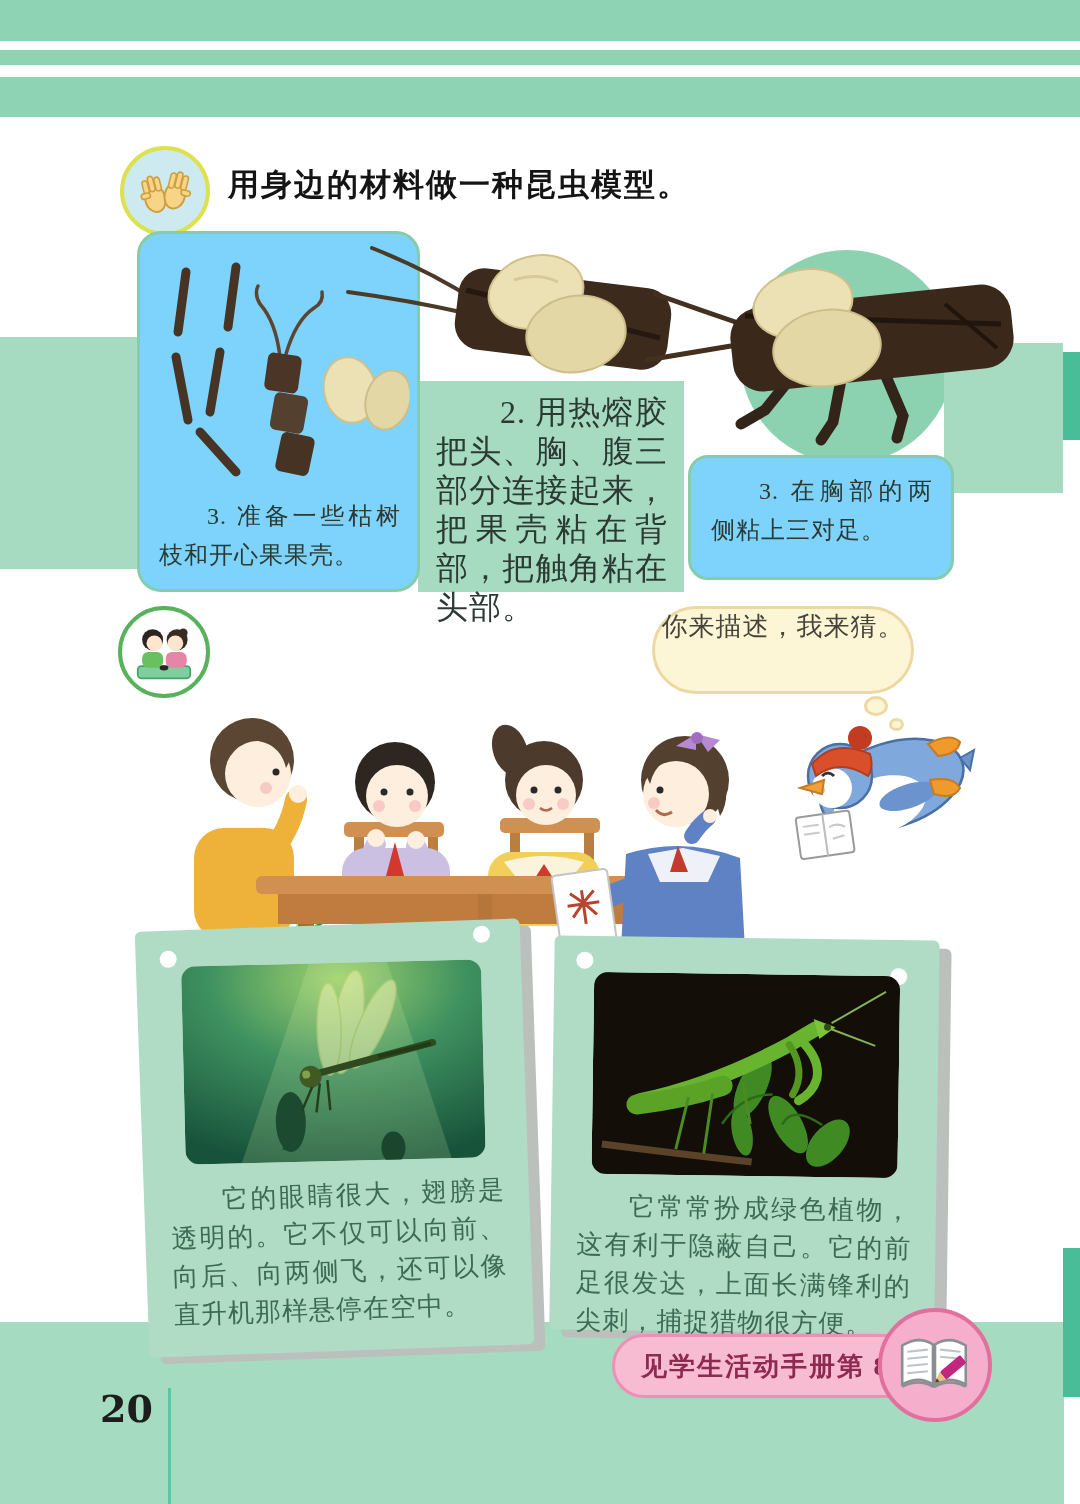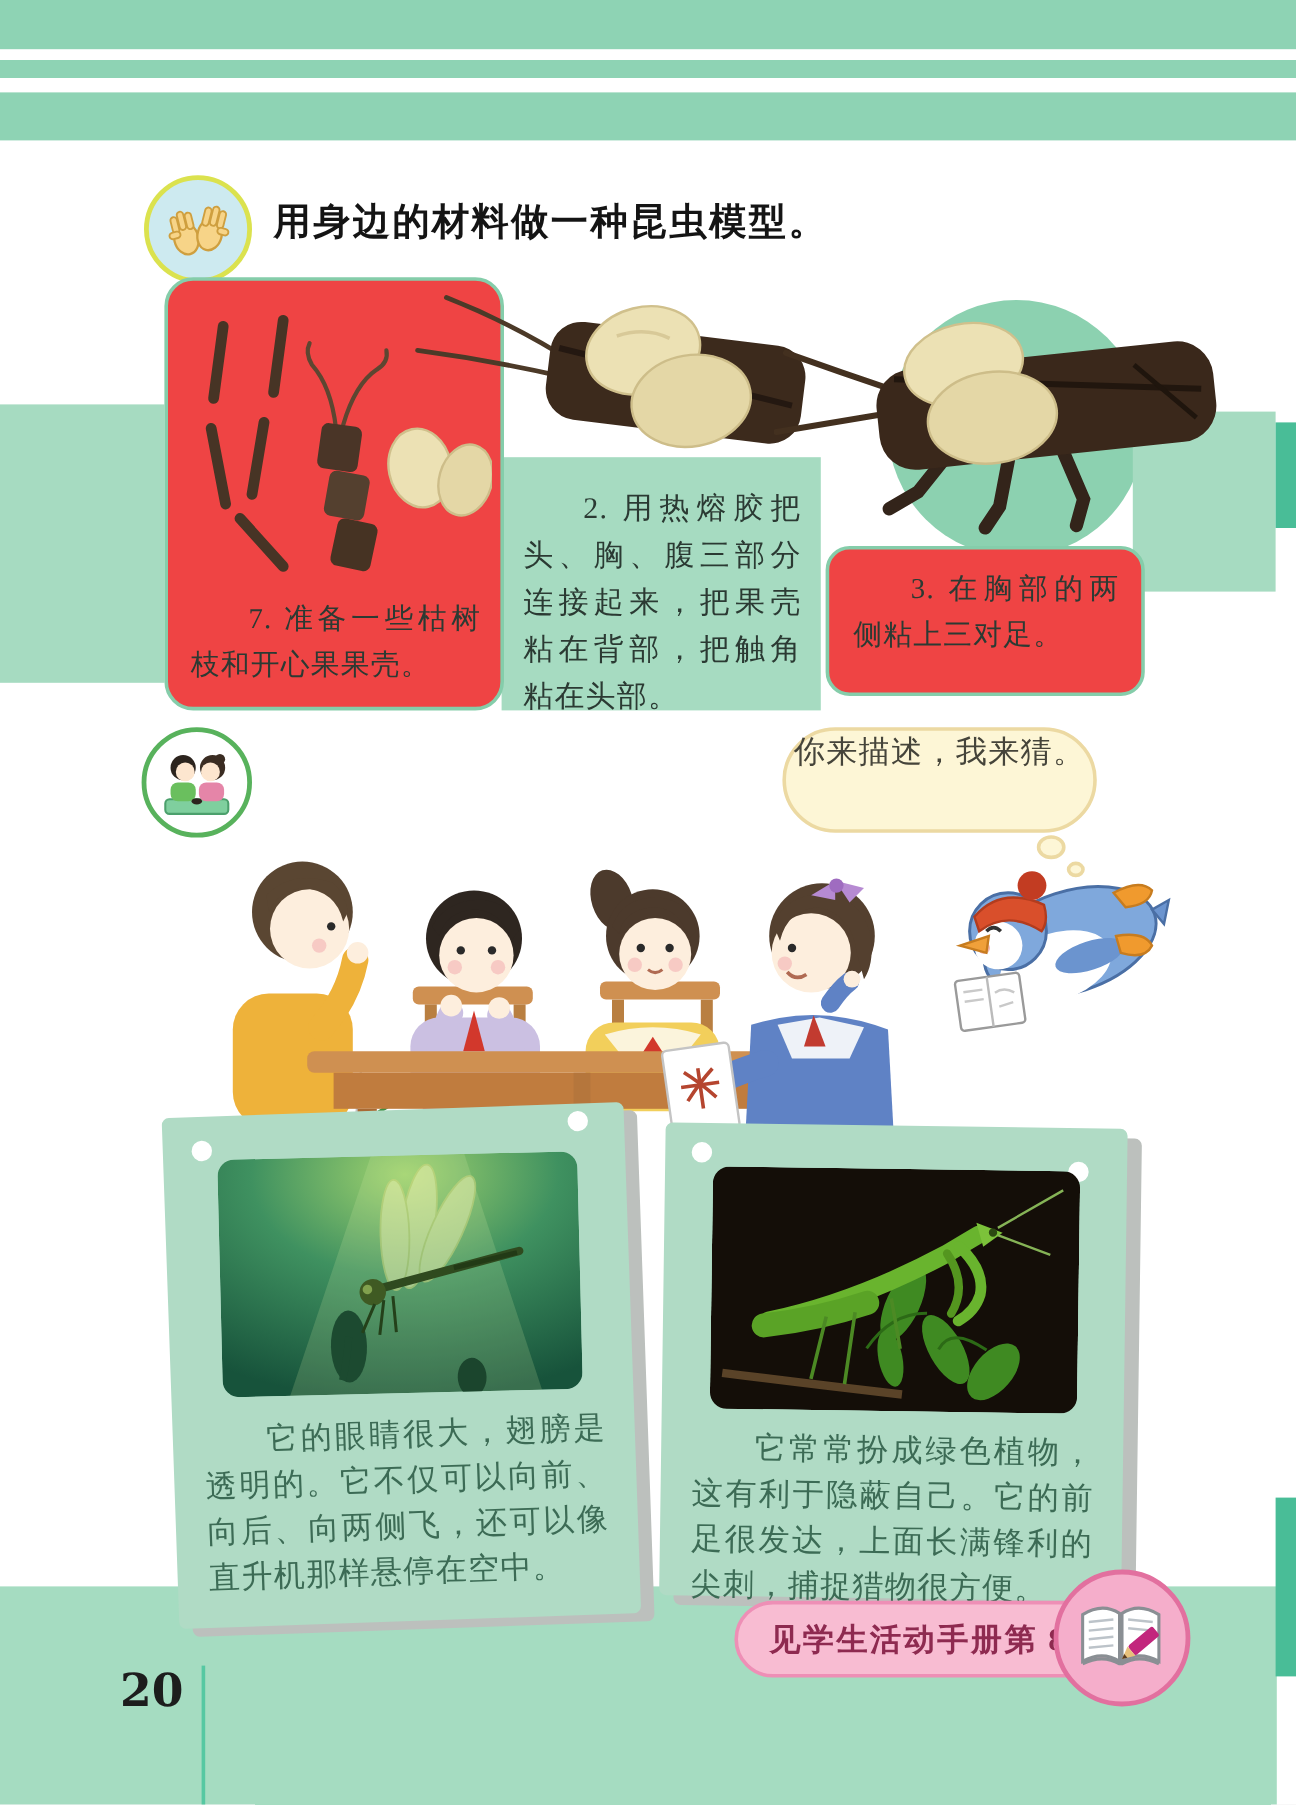--- a/index.html
+++ b/index.html
@@ -24,27 +24,27 @@
   .green-block { position:absolute; background:#a6dbc1; }
   .blk-left   { left:0; top:337px; width:137px; height:232px; }
   .blk-step2  { left:418px; top:381px; width:266px; height:211px; }
   .blk-right  { left:944px; top:343px; width:119px; height:150px; }
   .blk-band   { left:0; top:1322px; width:1064px; height:182px; background:#a5dcc1; }
   .teal-strip-mid { position:absolute; left:1063px; top:352px; width:17px; height:88px; background:#49bd97; }
   .teal-strip-bot { position:absolute; left:1063px; top:1248px; width:17px; height:149px; background:#49bd97; }
   .model-circle { position:absolute; left:740px; top:250px; width:214px; height:214px; border-radius:50%; background:#8cd1b0; }
 
   
-  .white-card { position:absolute; background:#ef4444; border:3px solid #85cdaa; border-radius:24px; z-index:2; }
+  .white-card { position:absolute; background:#7dd3fc; border:3px solid #85cdaa; border-radius:24px; z-index:2; }
   .step1-card { left:137px; top:231px; width:283px; height:361px; }
   .step3-card { left:688px; top:455px; width:266px; height:125px; border-radius:20px; }
   .serif { font-family:"Liberation Serif","DejaVu Serif",serif; }
   .step-text { font-size:24px; line-height:39px; color:#2b3a33; text-indent:2em; text-align:justify; text-justify:inter-character; letter-spacing:1px; }
   .step1-text { position:absolute; left:19px; right:16px; bottom:14px; }
-  .step2-text { position:absolute; left:418px; top:381px; width:266px; height:211px; padding:24px 16px 0 18px; font-size:25px; line-height:39px; color:#2b3a33; text-indent:2em; text-align:justify; letter-spacing:1px; z-index:2;border-radius:11px; }
+  .step2-text { position:absolute; left:418px; top:381px; width:266px; height:211px; padding:12px 16px 0 18px; font-size:32px; line-height:39px; color:#2b3a33; text-indent:2em; text-align:justify; letter-spacing:1px; z-index:2;border-radius:11px; }
   .step3-text { position:absolute; left:20px; right:18px; top:14px; }
 
   .photo-svg { position:absolute; z-index:3; }
   .materials-photo { left:148px; top:242px; width:262px; height:250px; }
   .body-photo { left:338px; top:230px; width:340px; height:160px; }
   .model-photo { left:645px; top:252px; width:388px; height:205px; }
 
   
   .bubble { position:absolute; left:652px; top:606px; width:262px; height:88px; background:#fdf6d6; border:3px solid #ecd9a2; border-radius:48px; display:flex; align-items:flex-start; justify-content:center; z-index:2; }
   .bubble-text { font-size:26px; letter-spacing:1px; color:#45443a; }
@@ -126,21 +126,21 @@
         <path d="M138 112 Q148 78 166 66 Q176 60 174 50"></path>
       </g>
       <g>
         <rect x="118" y="112" width="34" height="38" rx="6" fill="#4a3527" transform="rotate(8 135 131)"></rect>
         <rect x="124" y="152" width="34" height="38" rx="6" fill="#54402f" transform="rotate(10 141 171)"></rect>
         <rect x="130" y="192" width="34" height="40" rx="6" fill="#463323" transform="rotate(12 147 212)"></rect>
       </g>
       <ellipse cx="202" cy="148" rx="26" ry="33" fill="#ece1b4" stroke="#d0c08c" stroke-width="2" transform="rotate(-12 202 148)"></ellipse>
       <ellipse cx="240" cy="158" rx="22" ry="30" fill="#e4d7a6" stroke="#cdbd89" stroke-width="2" transform="rotate(16 240 158)"></ellipse>
     </svg>
-    <p class="step-text serif step1-text">7. 准备一些枯树枝和开心果果壳。</p>
+    <p class="step-text serif step1-text">3. 准备一些枯树枝和开心果果壳。</p>
   </div>
 
   <svg class="photo-svg body-photo" viewBox="0 0 340 160">
     <g stroke="#4c3a28" stroke-width="4" fill="none" stroke-linecap="round">
       <path d="M10 62 Q70 70 132 84"></path>
       <path d="M34 18 Q90 40 140 72"></path>
     </g>
     <rect x="118" y="48" width="214" height="82" rx="26" fill="#3c2a1c" transform="rotate(7 225 89)"></rect>
     <path d="M128 60 L322 108" stroke="#241811" stroke-width="5"></path>
     <ellipse cx="198" cy="62" rx="48" ry="36" fill="#ece1b4" stroke="#d0c08c" stroke-width="2" transform="rotate(-14 198 62)"></ellipse>

